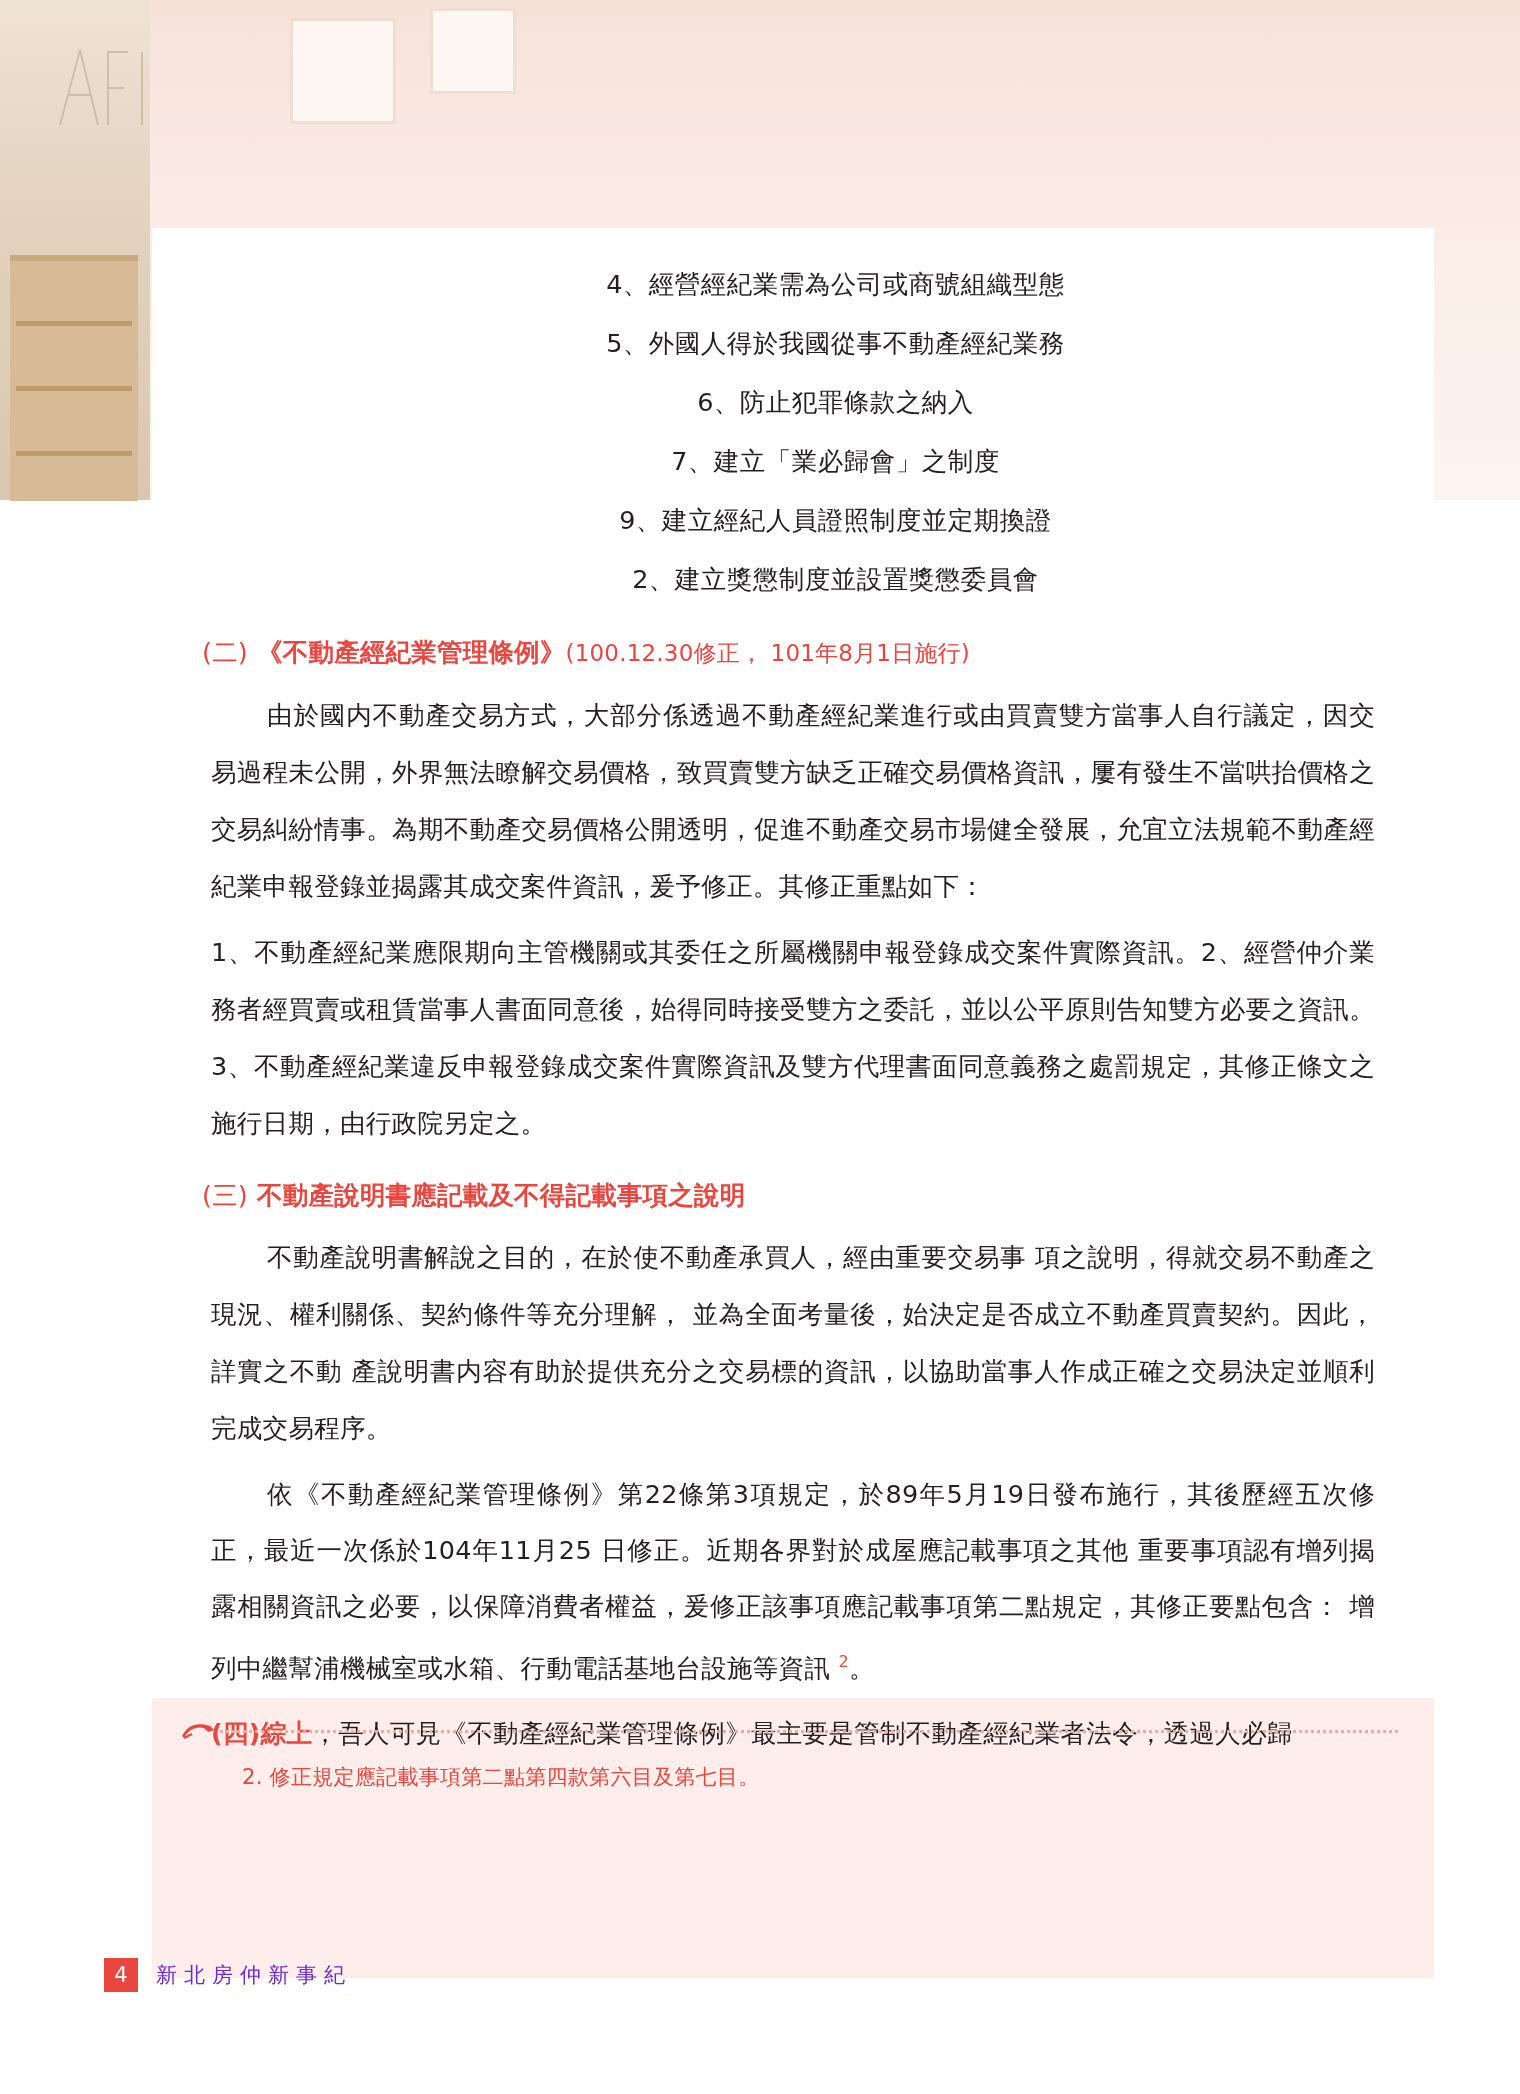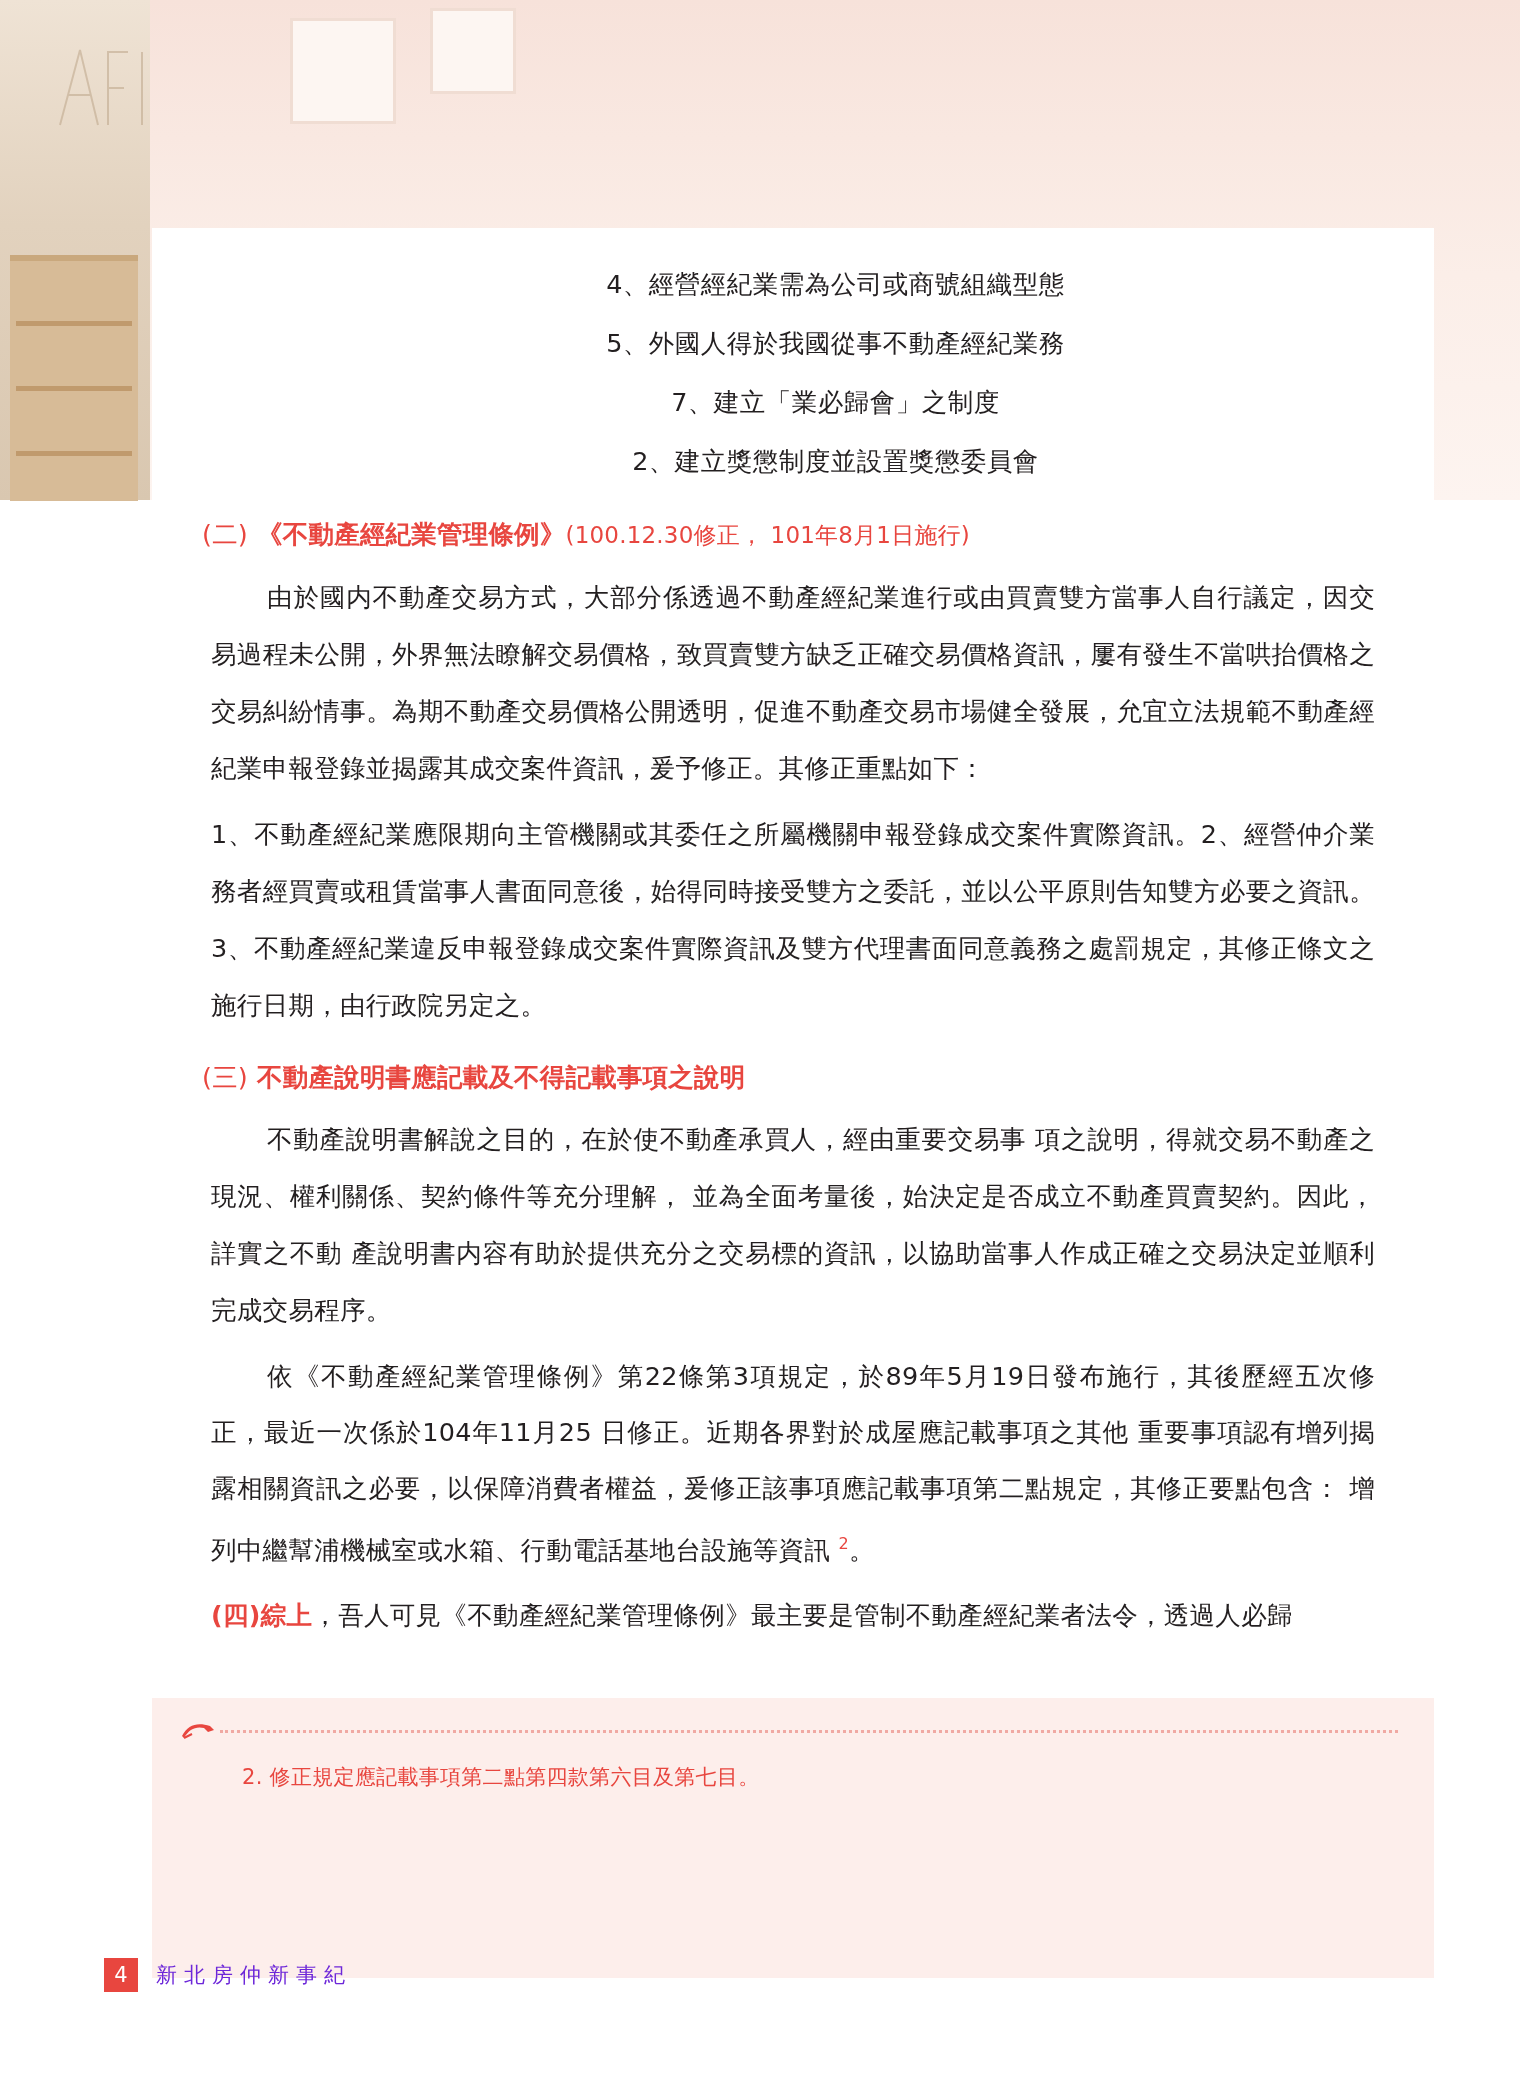--- a/index.html
+++ b/index.html
@@ -228,21 +228,23 @@
 <div class="page-card">
   <div class="tint"></div>
 </div>
 
 <div class="content">
   <div class="inner">
 
     <ul class="numlist">
       <li>4、經營經紀業需為公司或商號組織型態</li>
       <li>5、外國人得於我國從事不動產經紀業務</li>
+      <li>6、防止犯罪條款之納入</li>
       <li>7、建立「業必歸會」之制度</li>
+      <li>9、建立經紀人員證照制度並定期換證</li>
       <li>2、建立獎懲制度並設置獎懲委員會</li>
     </ul>
 
     <div class="heading">
       <span class="num">(二)</span>
       <span>《不動產經紀業管理條例》</span><span class="light">(100.12.30修正， 101年8月1日施行)</span>
     </div>
 
     <p class="body indent">由於國内不動產交易方式，大部分係透過不動產經紀業進行或由買賣雙方當事人自行議定，因交易過程未公開，外界無法瞭解交易價格，致買賣雙方缺乏正確交易價格資訊，屢有發生不當哄抬價格之交易糾紛情事。為期不動產交易價格公開透明，促進不動產交易市場健全發展，允宜立法規範不動產經紀業申報登錄並揭露其成交案件資訊，爰予修正。其修正重點如下：</p>
     <p class="body">1、不動產經紀業應限期向主管機關或其委任之所屬機關申報登錄成交案件實際資訊。2、經營仲介業務者經買賣或租賃當事人書面同意後，始得同時接受雙方之委託，並以公平原則告知雙方必要之資訊。3、不動產經紀業違反申報登錄成交案件實際資訊及雙方代理書面同意義務之處罰規定，其修正條文之施行日期，由行政院另定之。</p>

